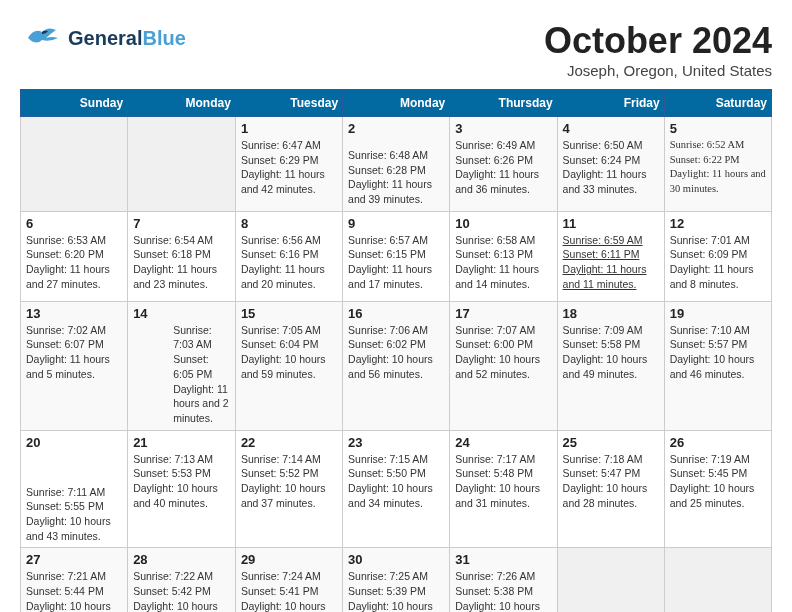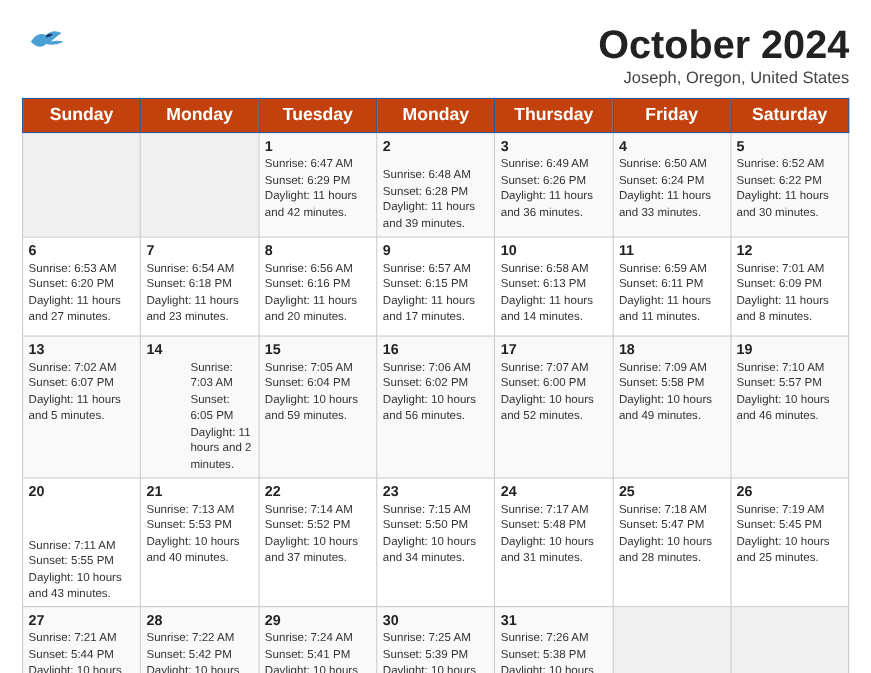--- a/index.html
+++ b/index.html
@@ -32,25 +32,25 @@
     .location {
       font-size: 15px;
       color: #444;
     }
     .calendar {
       width: 100%;
       border-collapse: collapse;
       font-size: 11px;
     }
     .calendar thead tr th {
-      background-color: #c2410c;
+      background-color: #0369a1;
       color: #fff;
       padding: 6px 4px;
-      text-align: center;
-      font-size: 16px;
+      text-align: right;
+      font-size: 12px;
       font-weight: bold;
       border: 1px solid #2a5a9a;
     }
     .calendar tbody tr td {
       border: 1px solid #ccc;
       vertical-align: top;
       padding: 4px 5px;
       height: 90px;
       width: 108px;
       background: #fff;
@@ -79,20 +79,25 @@
 
 <div class="header">
   <div class="logo">
     <div style="display:flex; align-items:center; gap:4px;">
       <div style="position:relative; width:44px; height:36px;">
         
         <svg width="44" height="36" viewBox="0 0 44 36">
           <path d="M8,18 Q14,8 22,12 Q28,6 36,10 Q30,14 26,18 Q32,16 38,18 Q30,22 22,20 Q16,26 8,18Z" fill="#4a9fd4"></path>
           <path d="M22,12 Q24,10 28,11 Q26,14 22,14Z" fill="#1a3a5c"></path>
         </svg>
+      </div>
+      <div>
+        <div style="font-size:20px; font-weight:bold; line-height:1.1;">
+          <span style="color:#1a3a5c;">General</span><span style="color:#4a9fd4;">Blue</span>
+        </div>
       </div>
     </div>
   </div>
   <div class="title-block">
     <div class="month-title">October 2024</div>
     <div class="location">Joseph, Oregon, United States</div>
   </div>
 </div>
 
 <table class="calendar">
@@ -130,21 +135,21 @@
 Daylight: 11 hours and 36 minutes.</div>
         </td>
         <td>
           <span class="day-number">4</span>
           <div class="day-info" style="white-space: pre-line;">Sunrise: 6:50 AM
 Sunset: 6:24 PM
 Daylight: 11 hours and 33 minutes.</div>
         </td>
         <td>
           <span class="day-number">5</span>
-          <div class="day-info" style="white-space: pre-line;">Sunrise: 6:52 AM
+          <div class="day-info" style="white-space: pre-line; font-family: Liberation Serif, serif;">Sunrise: 6:52 AM
 Sunset: 6:22 PM
 Daylight: 11 hours and 30 minutes.</div>
         </td>
       </tr>
       <tr>
         <td>
           <span class="day-number">6</span>
           <div class="day-info" style="white-space: pre-line;">Sunrise: 6:53 AM
 Sunset: 6:20 PM
 Daylight: 11 hours and 27 minutes.</div>
@@ -168,21 +173,21 @@
 Daylight: 11 hours and 17 minutes.</div>
         </td>
         <td>
           <span class="day-number">10</span>
           <div class="day-info" style="white-space: pre-line;">Sunrise: 6:58 AM
 Sunset: 6:13 PM
 Daylight: 11 hours and 14 minutes.</div>
         </td>
         <td>
           <span class="day-number">11</span>
-          <div class="day-info" style="white-space: pre-line;">Sunrise: 6:59 AM
+          <div class="day-info" style="white-space: pre-line; text-decoration: underline;">Sunrise: 6:59 AM
 Sunset: 6:11 PM
 Daylight: 11 hours and 11 minutes.</div>
         </td>
         <td>
           <span class="day-number">12</span>
           <div class="day-info" style="white-space: pre-line;">Sunrise: 7:01 AM
 Sunset: 6:09 PM
 Daylight: 11 hours and 8 minutes.</div>
         </td>
       </tr>

